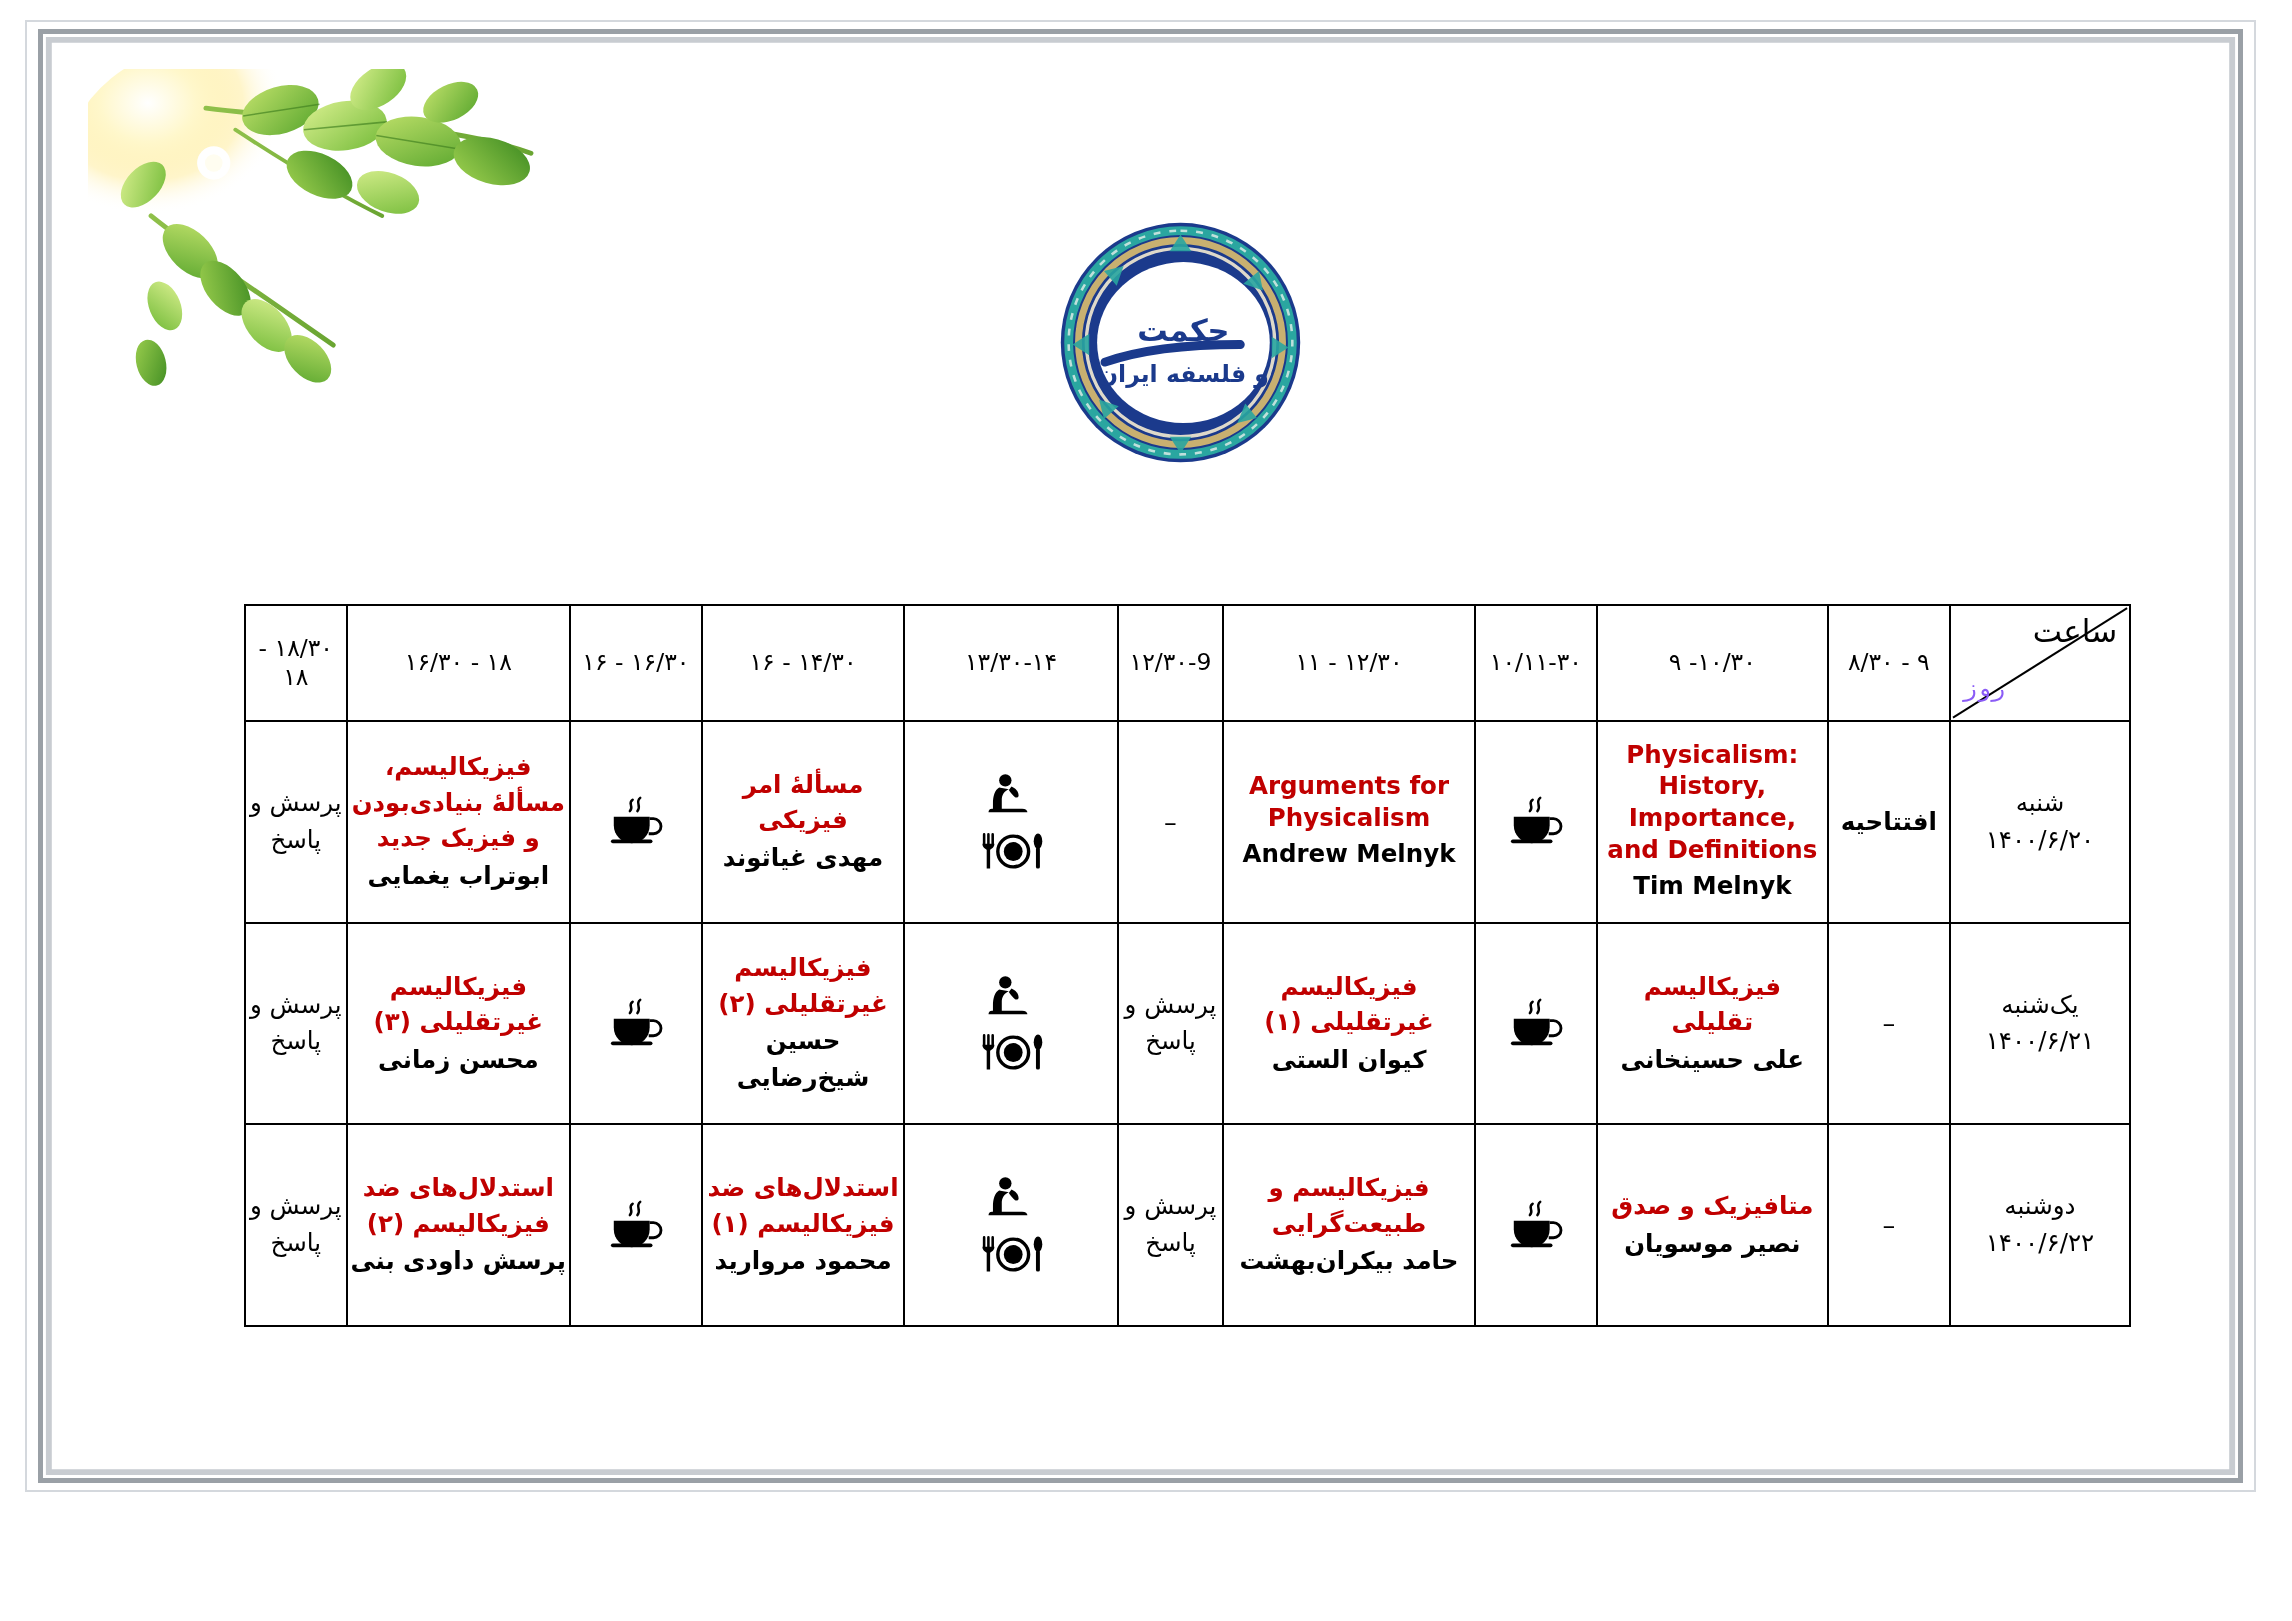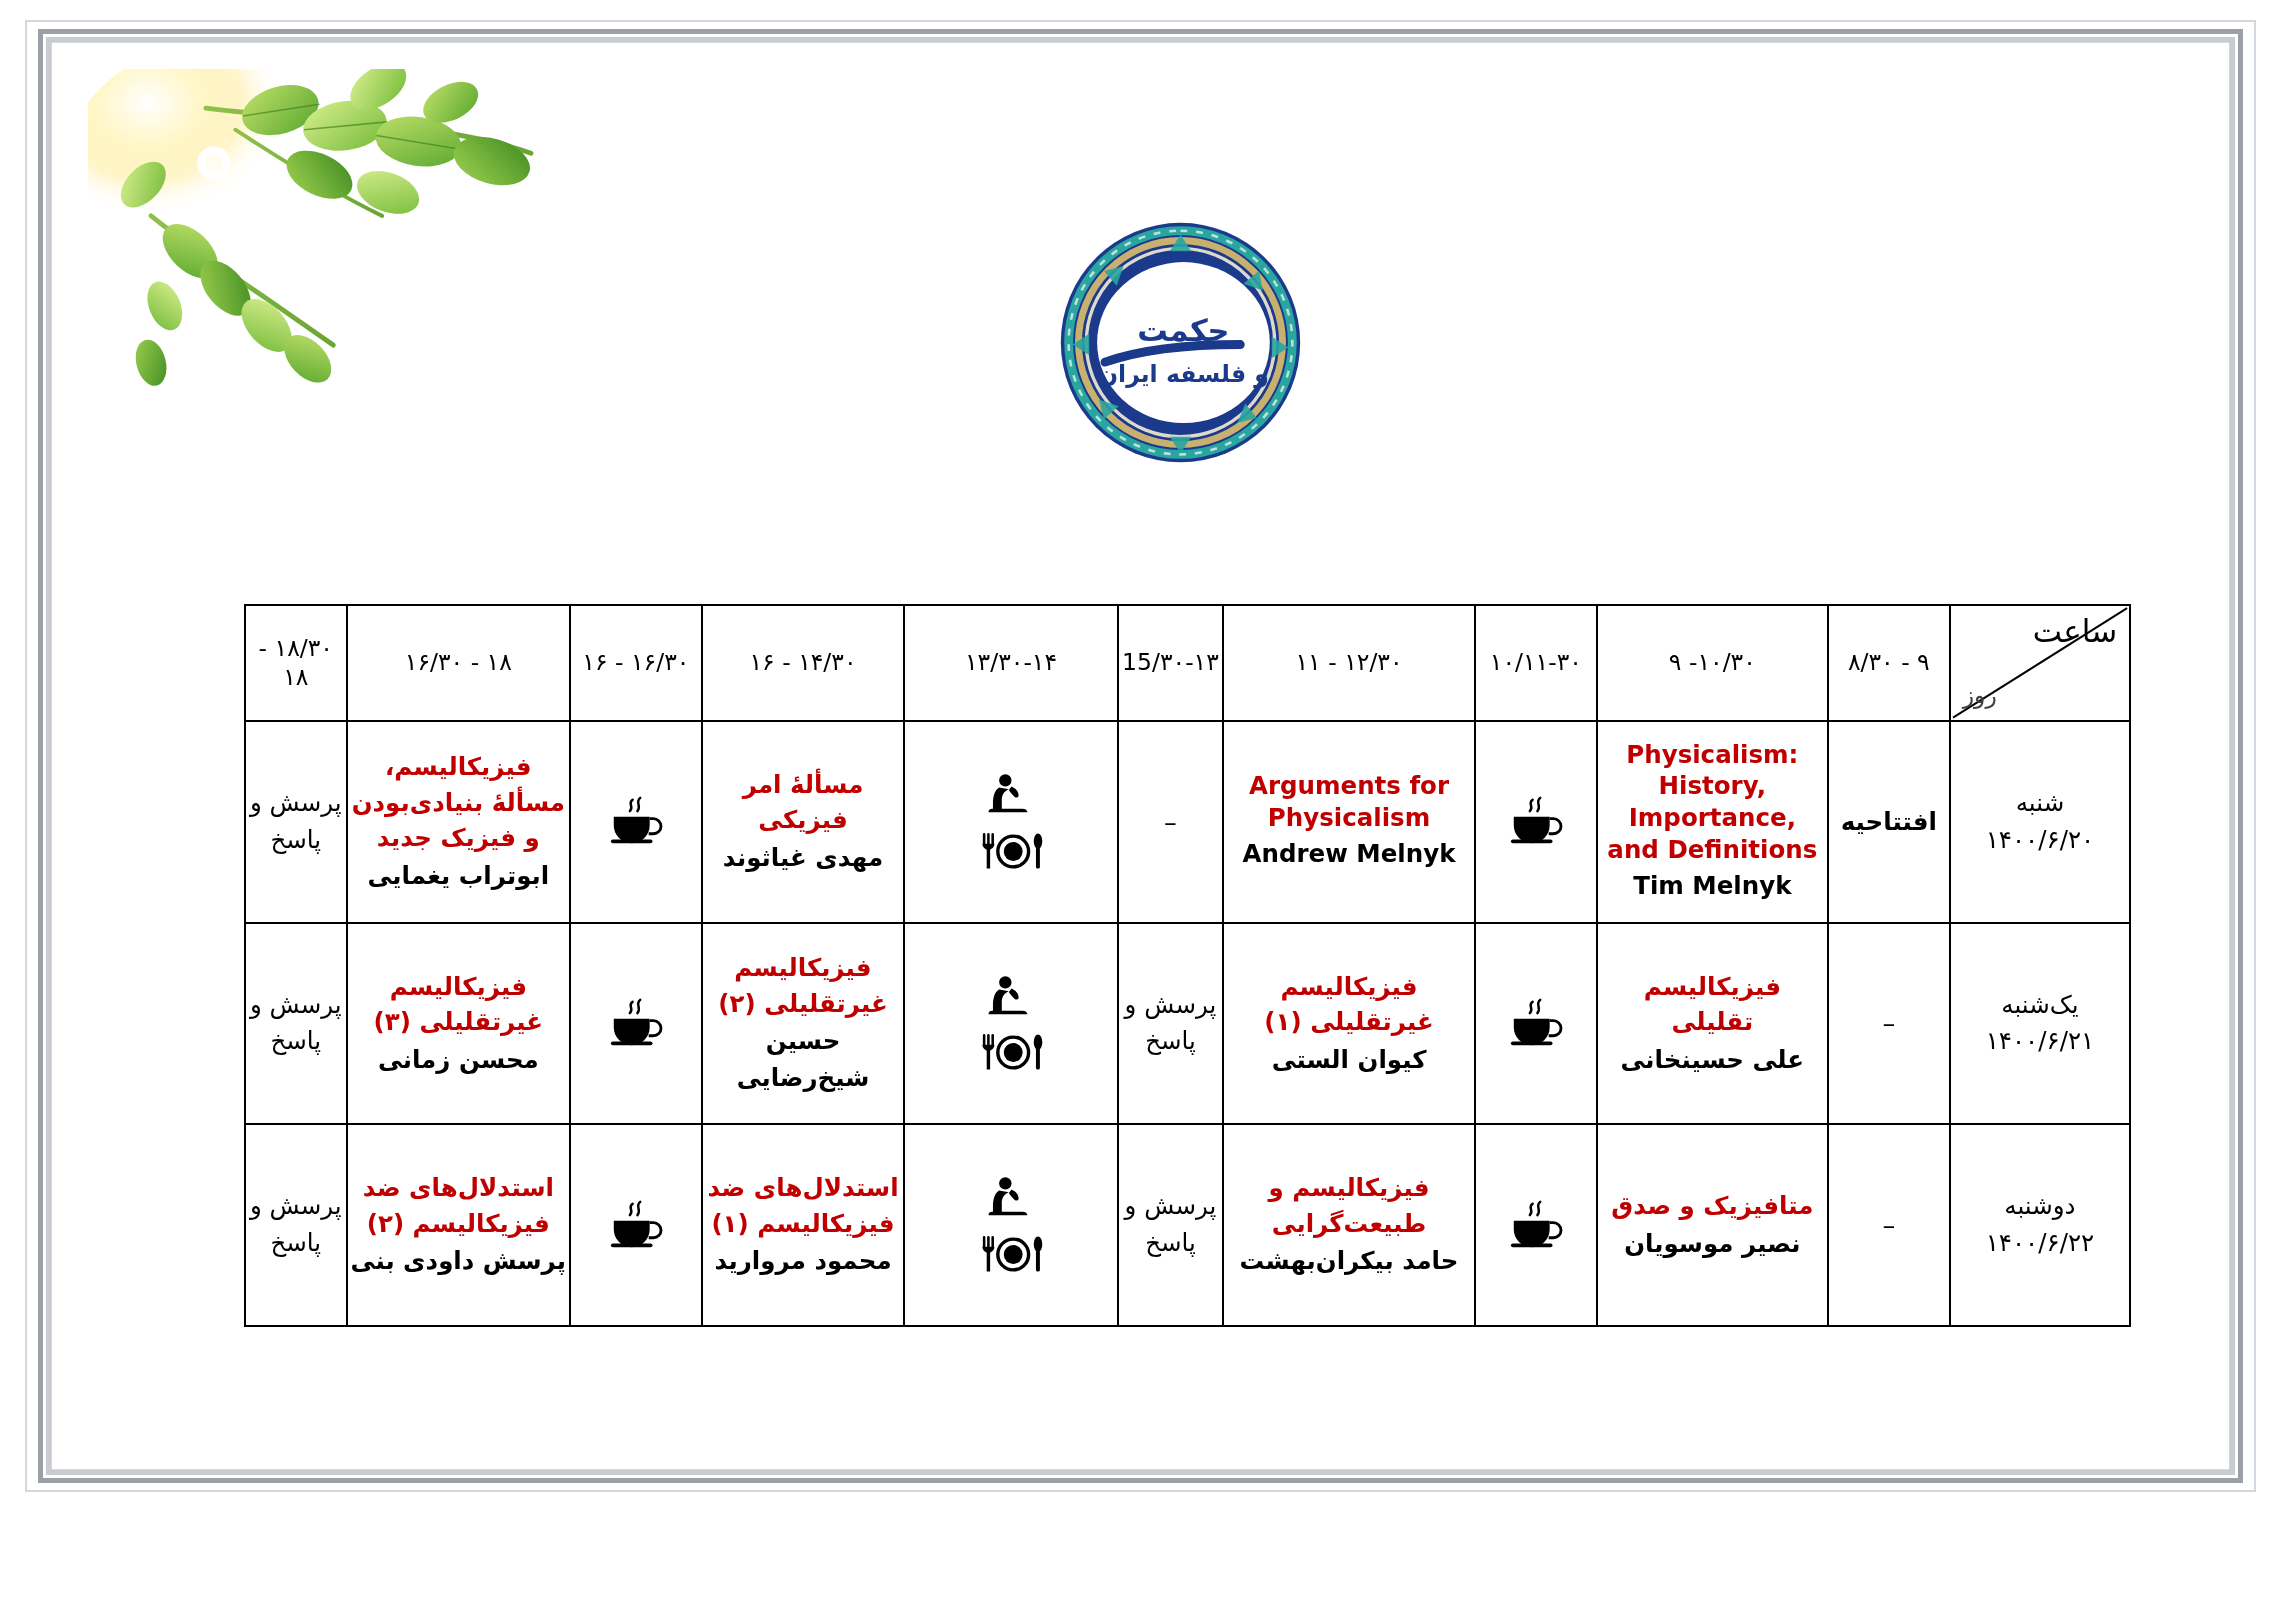--- a/index.html
+++ b/index.html
@@ -97,22 +97,22 @@
     position:relative;
     padding:0;
     height:106px;
   }
   .corner-inner{position:absolute;inset:0;}
   .corner-hour{
     position:absolute;top:5.9px;right:11.8px;
     font-size:31px;color:#000;
   }
   .corner-day{
-    position:absolute;bottom:9px;left:11.8px;
-    font-size:23.5px;color:#404040;
+    position:absolute;bottom:15px;left:11.8px;
+    font-size:23.5px;color:#8b5cf6;font-family:Liberation Mono, monospace;
   }
   .corner-slash{
     position:absolute;inset:0;
     width:100%;height:100%;
   }
 
   
   tr.day-row td{height:192px;}
 
   .cell-day{
@@ -277,21 +277,21 @@
                 <line x1="176" y1="2" x2="2" y2="106" stroke="#000" stroke-width="2"></line>
               </svg>
               <span class="corner-hour">ساعت</span>
               <span class="corner-day">روز</span>
             </div>
           </td>
           <td>۹ - ۸/۳۰</td>
           <td>۱۰/۳۰- ۹</td>
           <td>۱۰/۱۱-۳۰</td>
           <td>۱۲/۳۰ - ۱۱</td>
-          <td>15/۳۰-۱۳</td>
+          <td>۱۲/۳۰-9</td>
           <td>۱۳/۳۰-۱۴</td>
           <td>۱۴/۳۰ - ۱۶</td>
           <td>۱۶/۳۰ - ۱۶</td>
           <td>۱۸ - ۱۶/۳۰</td>
           <td>۱۸/۳۰ - ۱۸</td>
         </tr>
       </thead>
       <tbody id="sched-body">
           <tr class="day-row">
             <td class="cell-day">

